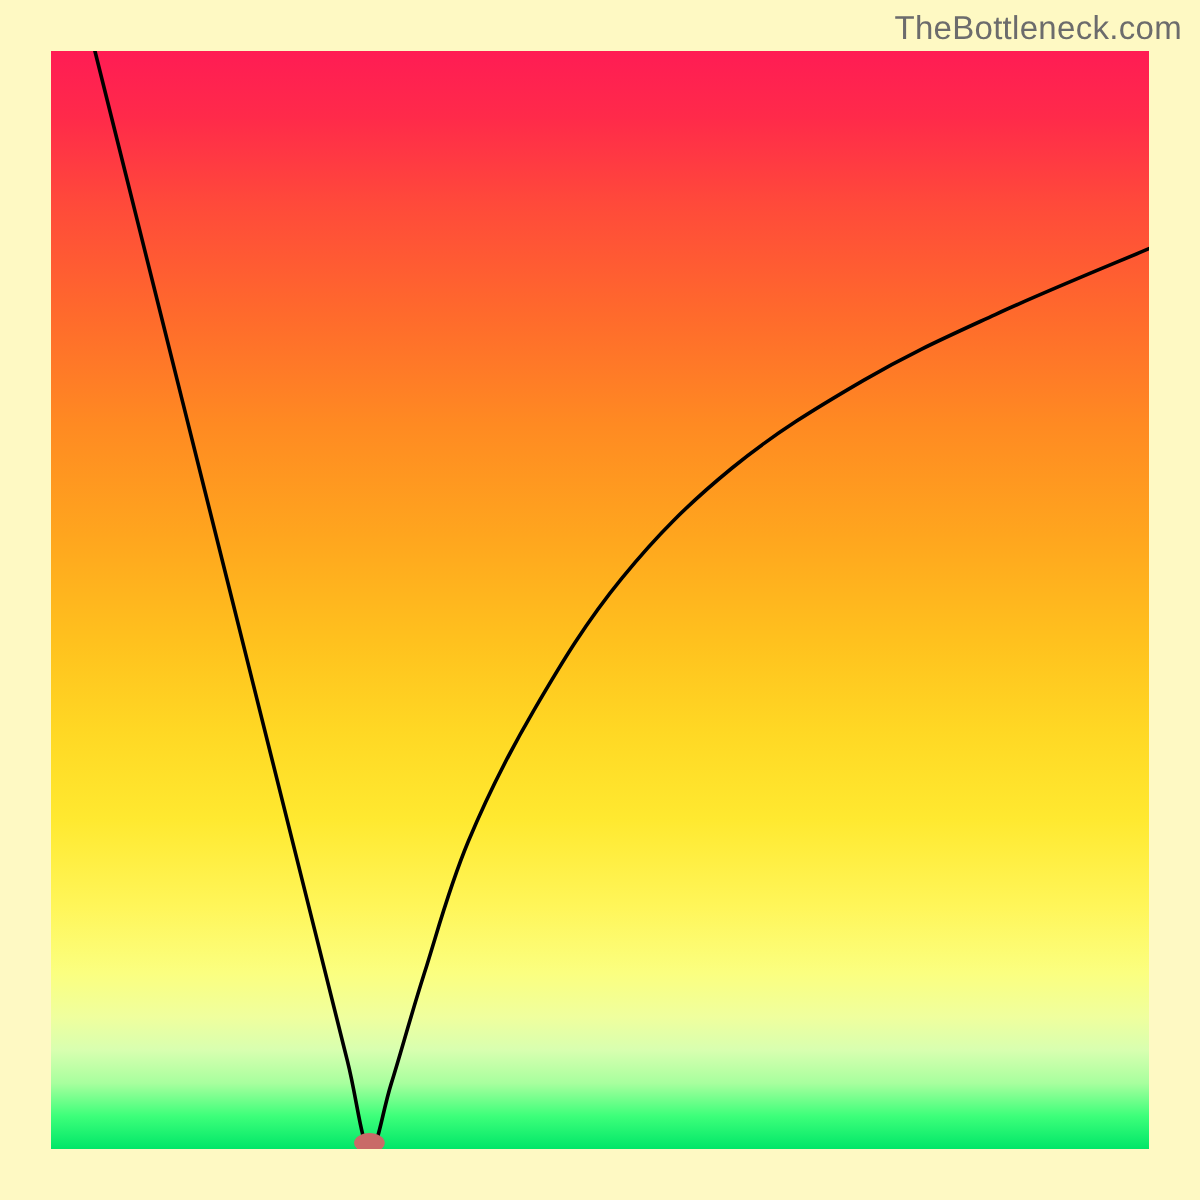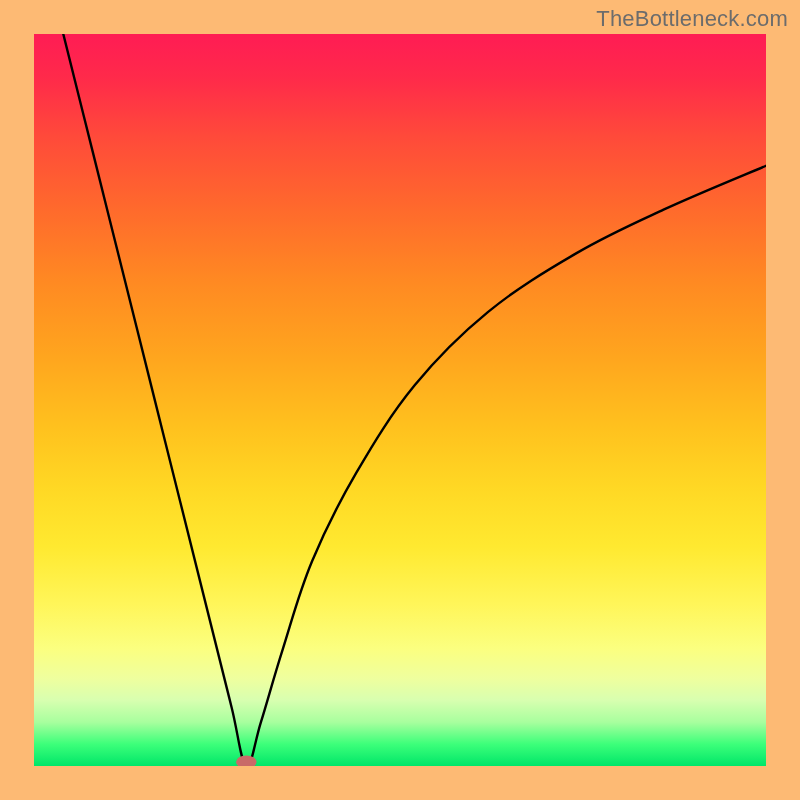--- a/index.html
+++ b/index.html
@@ -10,21 +10,21 @@
     background: #000;
     overflow: hidden;
     font-family: Arial, Helvetica, sans-serif;
   }
   .frame {
     position: absolute;
     left: 0;
     top: 0;
     width: 800px;
     height: 800px;
-    background: #fdba74;
+    background: #fef9c3;
   }
   .plot-area {
     position: absolute;
     left: 34px;
     top: 34px;
     width: 732px;
     height: 732px;
     overflow: hidden;
   }
   .gradient {

